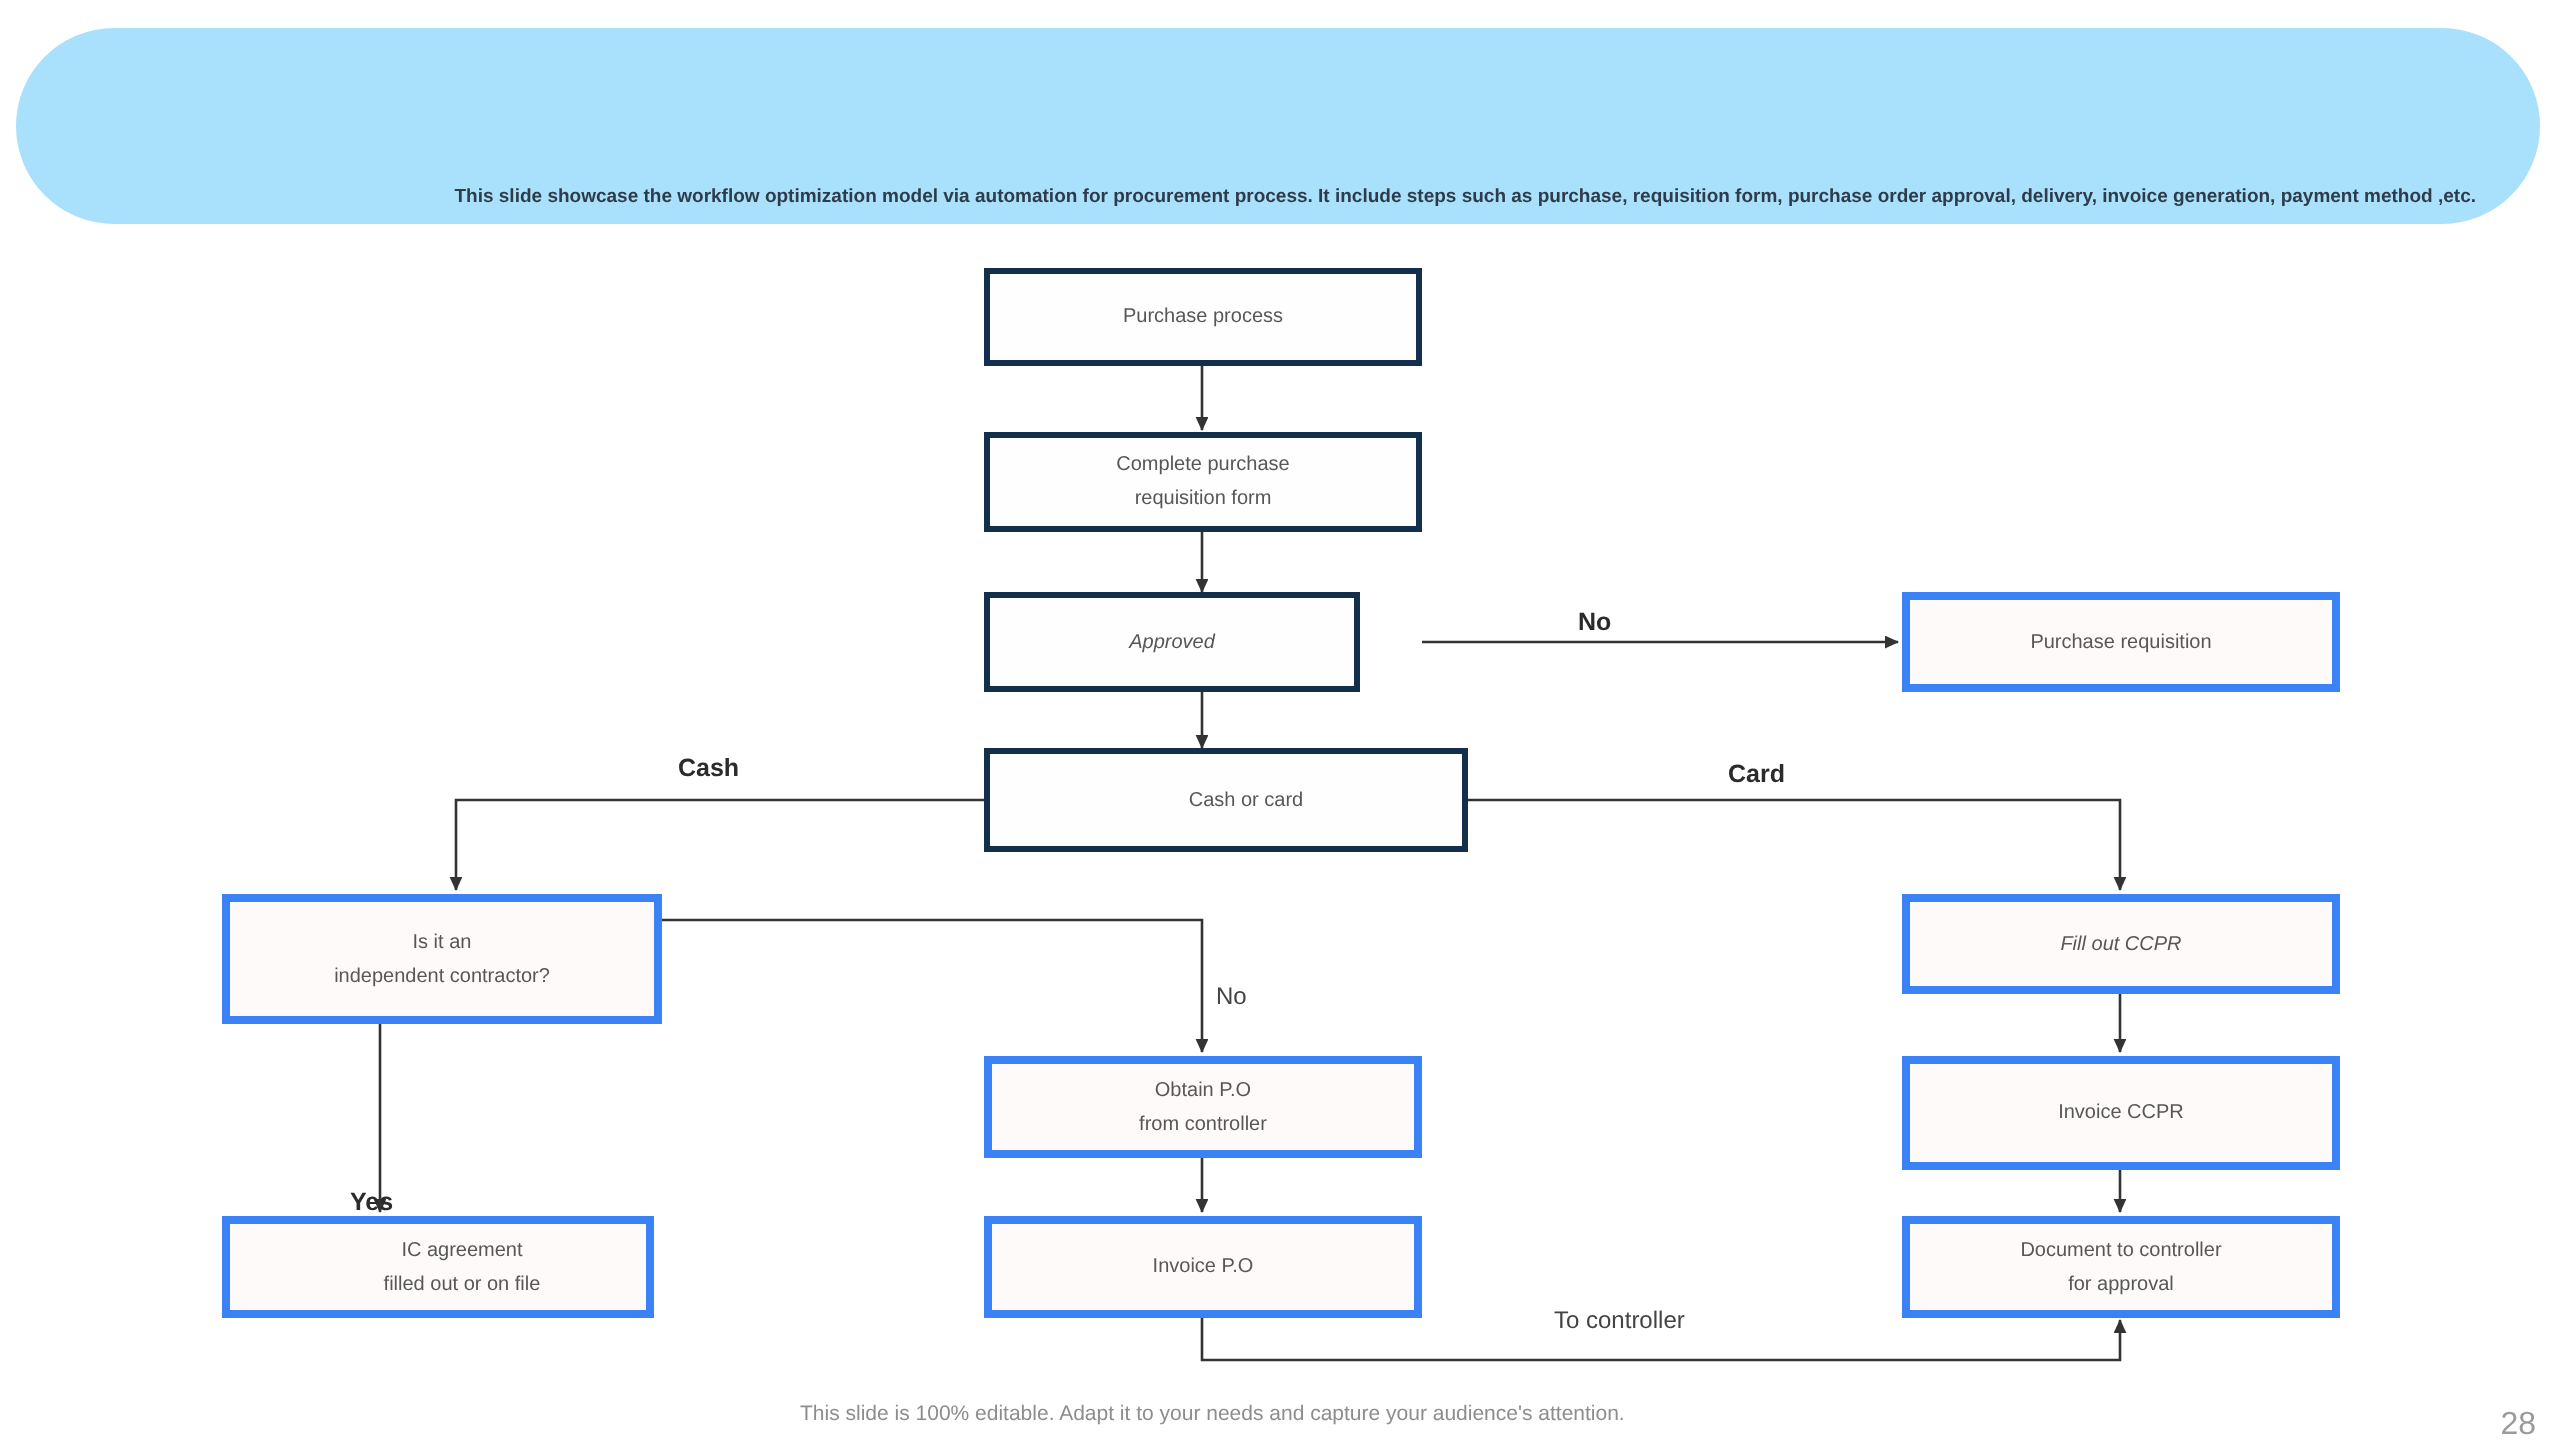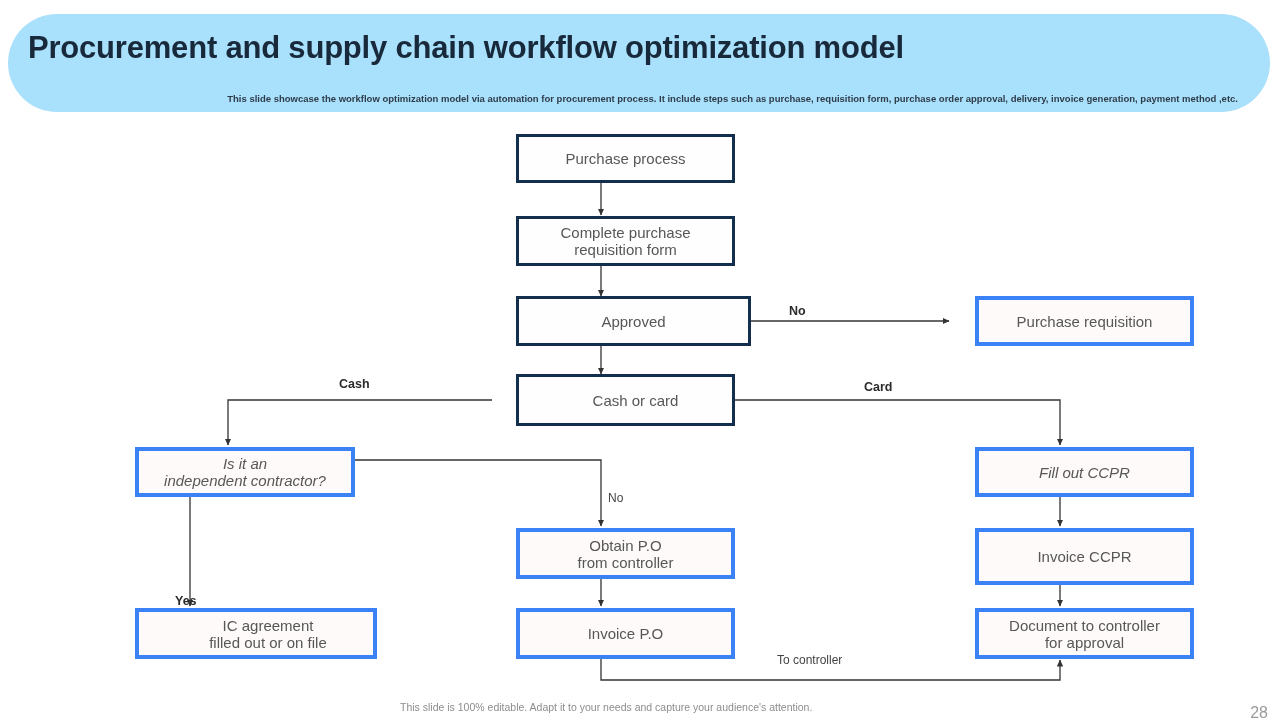--- a/index.html
+++ b/index.html
@@ -54,26 +54,25 @@
   }
 
   
   .node{
     position:absolute;
     box-sizing:border-box;
     display:flex;
     align-items:center;
     justify-content:center;
     text-align:center;
-    font-size:15px;
+    font-size:10px;
     color:#575757;
     line-height:17px;
     background:#fffdfd;
     white-space:pre-line;
-    margin-left:24px;
   }
   .node.navy{
     border:3px solid #12304d;
     background:#fefefe;
   }
   .node.red{
     border:4px solid #3b82f6;
     background:#fffafa;
   }
 
@@ -102,21 +101,20 @@
     position:absolute;
     right:12px;top:704px;
     font-size:16px;
     color:#9a9a9a;
   }
 </style>
 </head>
 <body>
 
 <div class="banner">
-  <div class="banner-title">Procurement and supply chain workflow optimization model</div>
   <div class="banner-sub">This slide showcase the workflow optimization model via automation for procurement process. It include steps such as purchase, requisition form, purchase order approval, delivery, invoice generation, payment method ,etc.</div>
 </div>
 
 <div class="canvas">
 
   <svg class="svg-layer" viewBox="0 0 1280 580" width="1280" height="580">
     <defs>
       <marker id="arrow" markerWidth="9" markerHeight="9" refX="6.5" refY="3.2" orient="auto" markerUnits="userSpaceOnUse">
         <path d="M0,0 L7,3.2 L0,6.4 z" fill="#333333"></path>
       </marker>
@@ -147,37 +145,37 @@
 
       <path d="M601,546 L601,568 L1060,568 L1060,548"></path>
     </g>
   </svg>
 
   <div class="node navy" style="left:492px;top:22px;width:219px;height:49px;">Purchase process</div>
 
   <div class="node navy" style="left:492px;top:104px;width:219px;height:50px;">Complete purchase
 requisition form</div>
 
-  <div class="node navy" style="left:492px;top:184px;width:235px;height:50px;">Approved</div>
+  <div class="node navy" style="left:492px;top:184px;width:188px;height:50px;font-style:italic;">Approved</div>
 
   <div class="node red" style="left:951px;top:184px;width:219px;height:50px;">Purchase requisition</div>
 
-  <div class="node navy" style="left:492px;top:262px;width:219px;height:52px;padding-left:20px;">Cash or card</div>
+  <div class="node navy" style="left:492px;top:262px;width:242px;height:52px;padding-left:20px;">Cash or card</div>
 
-  <div class="node red" style="left:111px;top:335px;width:220px;height:50px;font-style:italic;">Is it an
+  <div class="node red" style="left:111px;top:335px;width:220px;height:65px;">Is it an
 independent contractor?</div>
 
   <div class="node red" style="left:951px;top:335px;width:219px;height:50px;font-style:italic;">Fill out CCPR</div>
 
   <div class="node red" style="left:492px;top:416px;width:219px;height:51px;">Obtain P.O
 from controller</div>
 
   <div class="node red" style="left:951px;top:416px;width:219px;height:57px;">Invoice  CCPR</div>
 
-  <div class="node red" style="left:111px;top:496px;width:242px;height:51px;padding-left:24px;">IC agreement
+  <div class="node red" style="left:111px;top:496px;width:216px;height:51px;padding-left:24px;">IC agreement
 filled out or on file</div>
 
   <div class="node red" style="left:492px;top:496px;width:219px;height:51px;">Invoice  P.O</div>
 
   <div class="node red" style="left:951px;top:496px;width:219px;height:51px;">Document to controller
 for approval</div>
 
   <div class="elabel bold" style="left:789px;top:192px;">No</div>
 
   <div class="elabel bold" style="left:339px;top:265px;">Cash</div>

